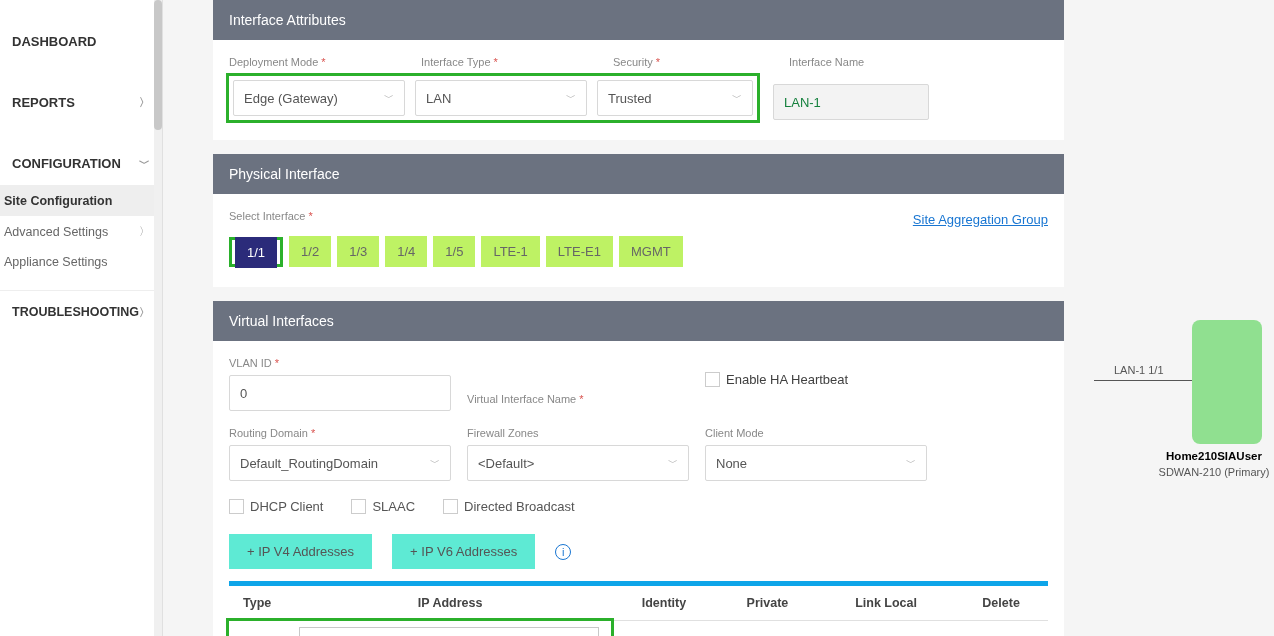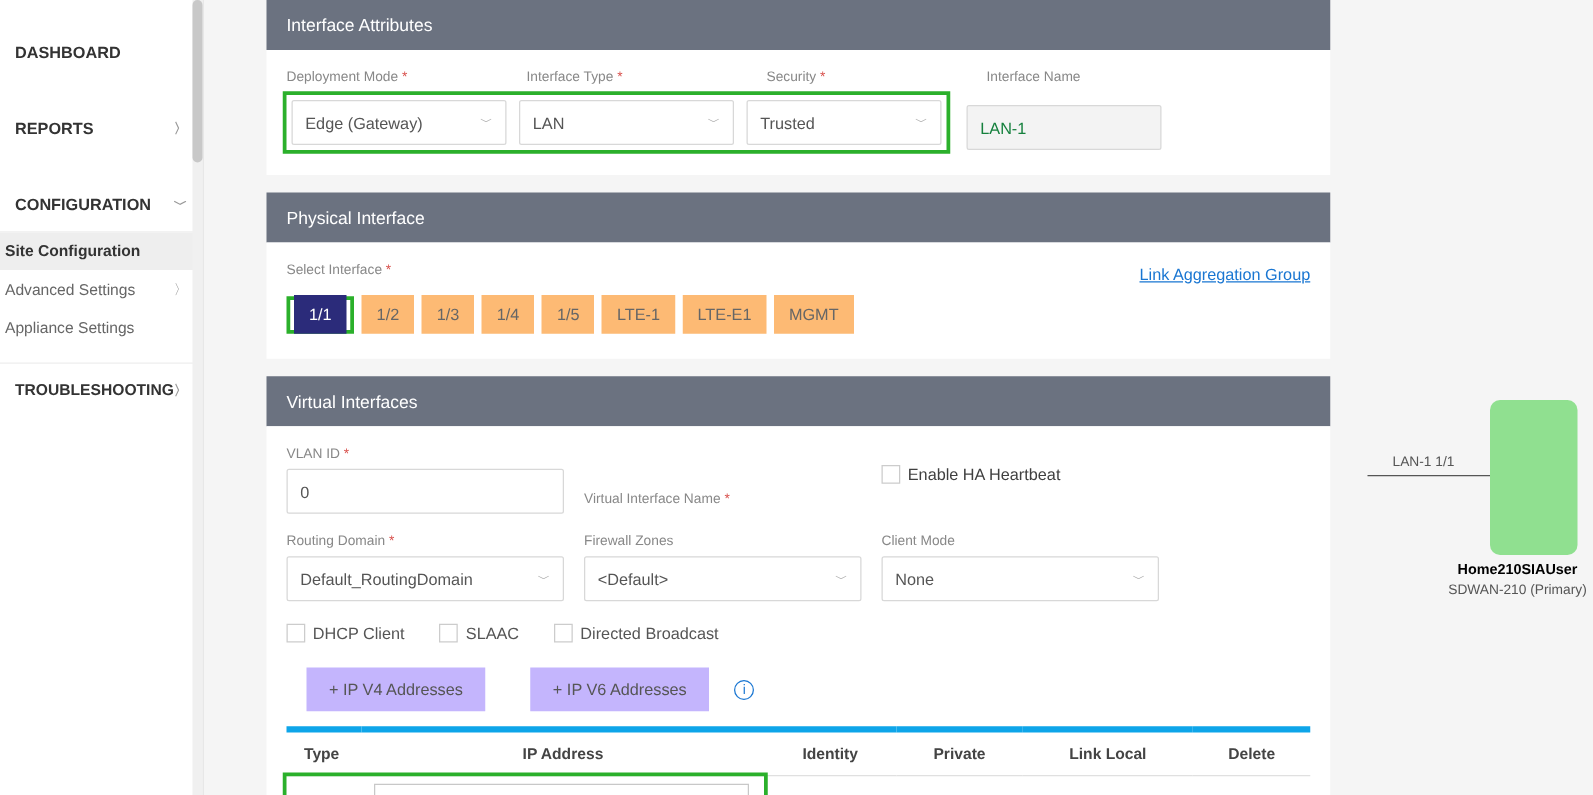--- a/index.html
+++ b/index.html
@@ -17,29 +17,29 @@
 .panel-body { background: #fff; padding: 16px 16px 20px; }
 .field-row { display: flex; gap: 16px; align-items: flex-end; }
 .field-group { display: flex; flex-direction: column; }
 .field-label { font-size: 11px; color: #888; margin-bottom: 6px; }
 .req::after { content: " *"; color: #d9534f; }
 .select, .text-input { height: 36px; border: 1px solid #d8d8d8; background: #fff; padding: 0 10px; font-size: 13px; color: #555; display: flex; align-items: center; justify-content: space-between; border-radius: 2px; }
 .select .caret { color: #aaa; font-size: 10px; }
 .text-input[disabled] { background: #f3f3f3; color: #15803d; }
 .hl-green { outline: 3px solid #2bb02b; outline-offset: 0; }
 .chip-row { display: flex; gap: 6px; flex-wrap: wrap; align-items: center; }
-.chip { background: #fdba74; color: #666; padding: 8px 12px; font-size: 13px; cursor: pointer; }
+.chip { background: #bef264; color: #666; padding: 8px 12px; font-size: 13px; cursor: pointer; }
 .chip.selected { background: #2b2b7a; color: #fff; }
 .chip-wrap-hl { padding: 3px; border: 3px solid #2bb02b; display: inline-block; }
 .link { color: #1976d2; text-decoration: underline; font-size: 13px; }
 .topflex { display: flex; justify-content: space-between; align-items: center; }
 .check-row { display: flex; gap: 28px; align-items: center; margin-top: 18px; }
 .checkbox { width: 15px; height: 15px; border: 1px solid #ccc; display: inline-block; vertical-align: middle; }
 .check-label { font-size: 13px; color: #555; display: flex; align-items: center; gap: 6px; }
-.btn-grey { background: #c4b5fd; color: #555; border: none; padding: 10px 18px; font-size: 13px; cursor: pointer; margin-left: 16px; }
+.btn-grey { background: #5eead4; color: #555; border: none; padding: 10px 18px; font-size: 13px; cursor: pointer; }
 .btn-row { display: flex; gap: 20px; align-items: center; margin-top: 20px; }
 .info-icon { color: #1976d2; font-size: 14px; border: 1px solid #1976d2; border-radius: 50%; width: 16px; height: 16px; display: inline-flex; align-items: center; justify-content: center; font-size: 11px; }
 table.iptbl { width: 100%; border-collapse: collapse; margin-top: 12px; }
 table.iptbl th { font-size: 12.5px; color: #444; font-weight: 600; padding: 10px 8px; border-top: 5px solid #0ea5e9; border-bottom: 1px solid #e0e0e0; text-align: center; }
 table.iptbl th:first-child { text-align: left; padding-left: 14px; }
 table.iptbl td { padding: 8px; font-size: 13px; color: #555; text-align: center; }
 .ip-row-hl { outline: 3px solid #2bb02b; }
 .ip-input { width: 300px; height: 34px; border: 1px solid #c8c8c8; padding: 0 10px; font-size: 13px; }
 .radio { width: 14px; height: 14px; border: 1px solid #555; border-radius: 50%; display: inline-flex; align-items: center; justify-content: center; }
 .radio.on::after { content: ""; width: 7px; height: 7px; background: #1976d2; border-radius: 50%; }
@@ -123,21 +123,21 @@
           </div>
       </div>
       <input class="text-input" style="width: 156px;" disabled="" value="LAN-1">
     </div>
   </div>
 
   <div class="panel-header" style="margin-top:14px">Physical Interface</div>
   <div class="panel-body">
     <div class="topflex">
       <span class="field-label req">Select Interface</span>
-      <a href="#" class="link">Link Aggregation Group</a>
+      <a href="#" class="link">Site Aggregation Group</a>
     </div>
     <div class="chip-row" style="margin-top:8px">
       <span class="chip-wrap-hl"><span class="chip selected">1/1</span></span>
       <span class="chip">1/2</span>
       <span class="chip">1/3</span>
       <span class="chip">1/4</span>
       <span class="chip">1/5</span>
       <span class="chip">LTE-1</span>
       <span class="chip">LTE-E1</span>
       <span class="chip">MGMT</span>

